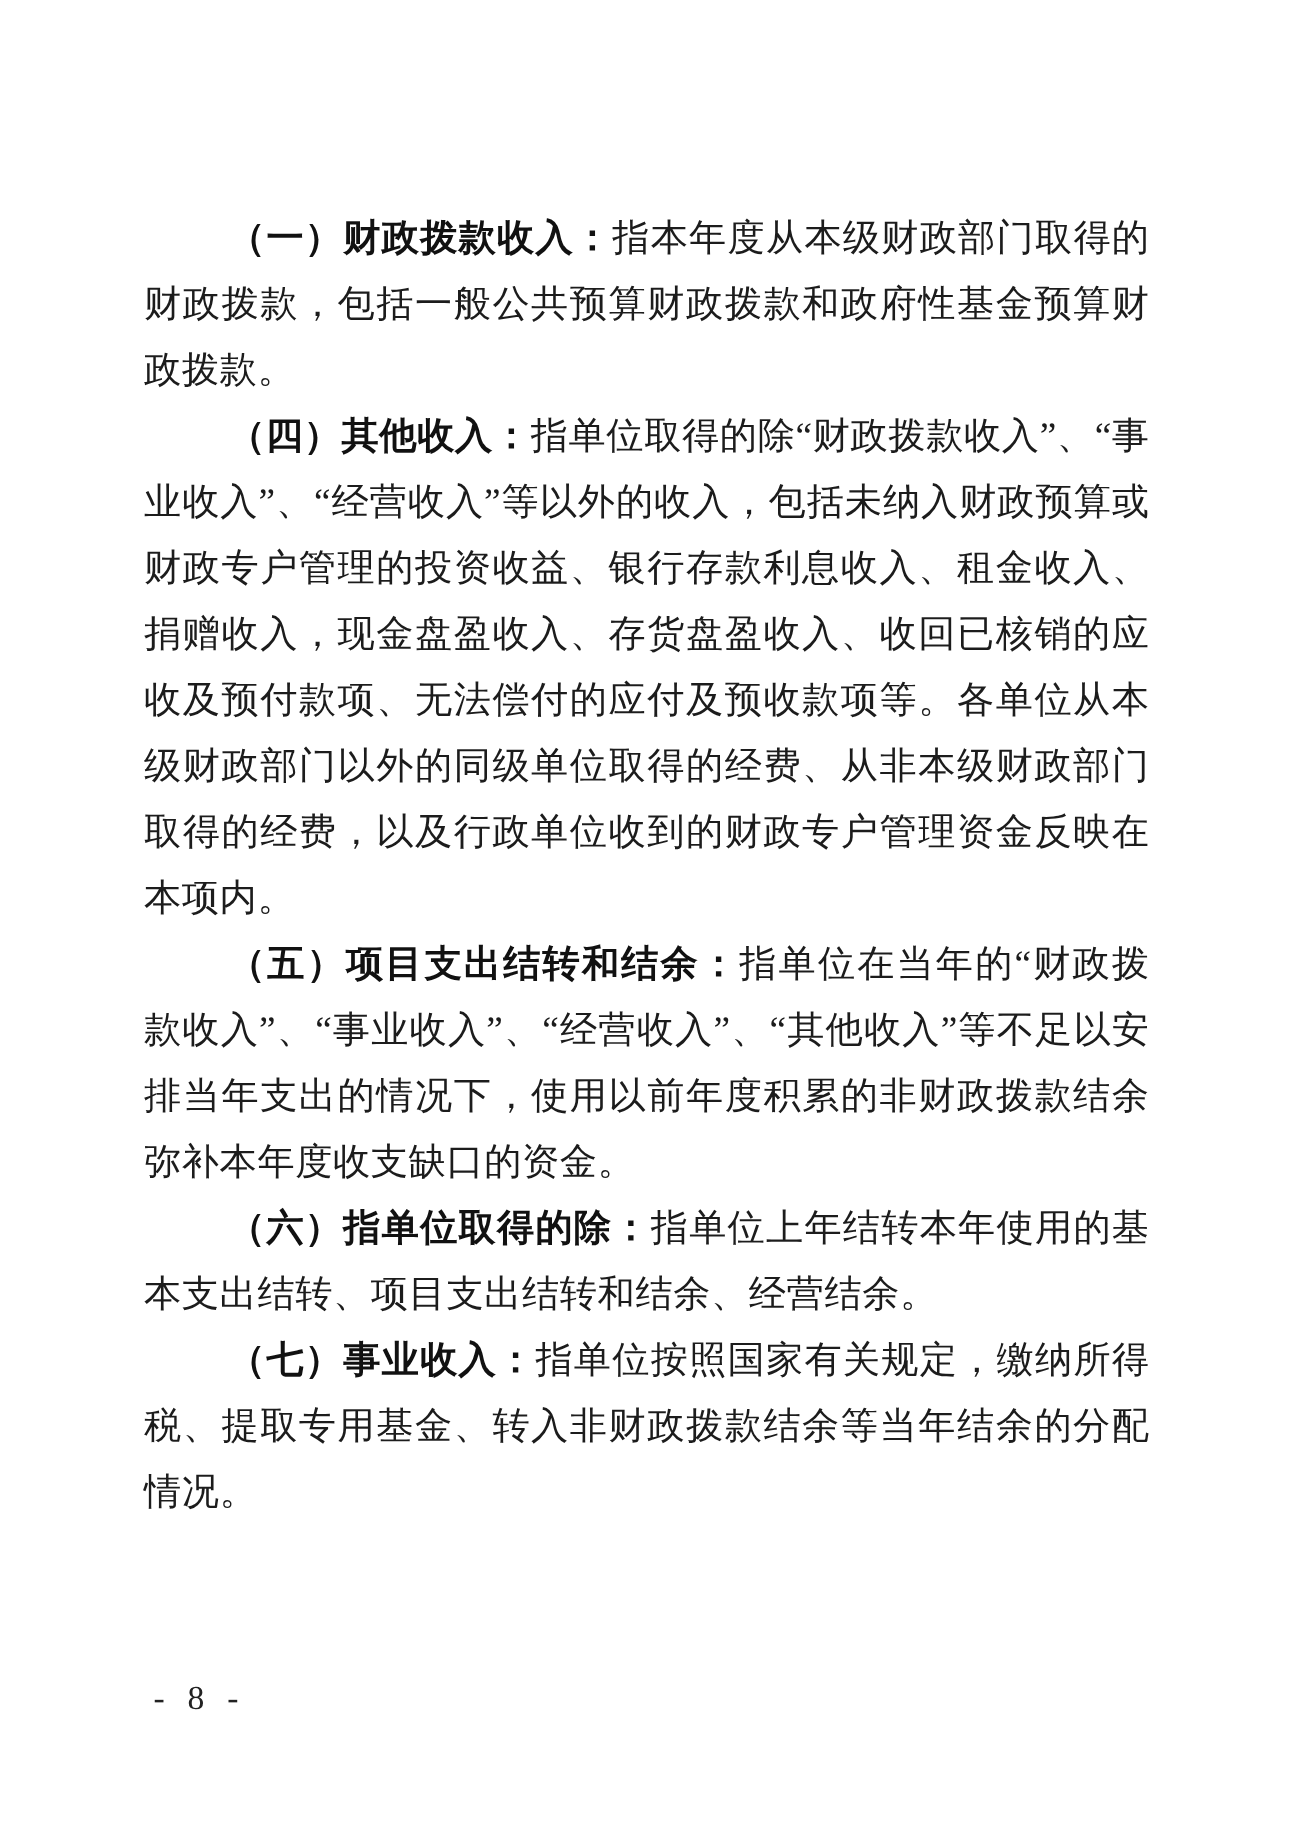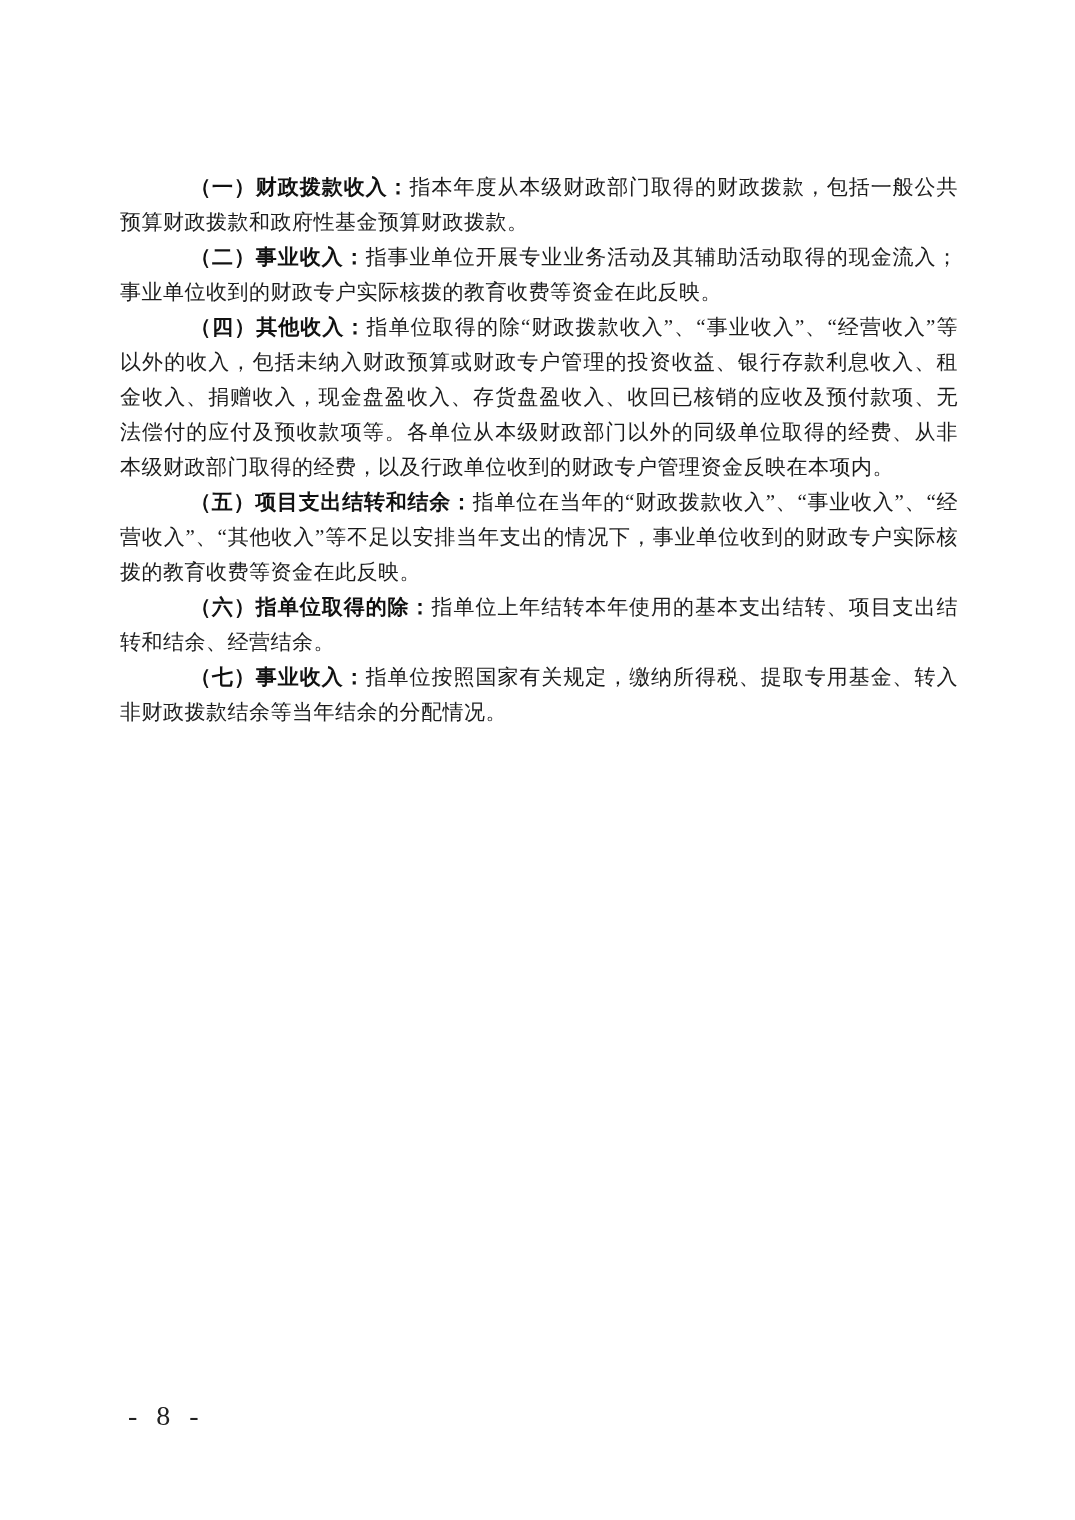--- a/index.html
+++ b/index.html
@@ -17,22 +17,22 @@
     height: 1520px;
     background: #ffffff;
   }
   .content {
     position: absolute;
     left: 120px;
     top: 170px;
     width: 838px;
   }
   .para {
-    font-size: 21px;
-    line-height: 35px;
+    font-size: 31px;
+    line-height: 55px;
     text-align: justify;
     text-justify: inter-ideograph;
     text-indent: 70px;
     letter-spacing: 0.5px;
     color: #1c1c1c;
   }
   .para .head {
     font-weight: 700;
     color: #111111;
   }
@@ -48,20 +48,19 @@
     color: #222222;
     font-family: "Liberation Serif", "DejaVu Serif", serif;
   }
 </style>
 </head>
 <body>
 
 <div class="page">
   <div class="content">
     <p class="para"><span class="head">（一）财政拨款收入：</span><span class="body-text">指本年度从本级财政部门取得的财政拨款，包括一般公共预算财政拨款和政府性基金预算财政拨款。</span></p>
-    <p class="para"><span class="head">（二）事业收入：</span><span class="body-text">指事业单位开展专业业务活动及其辅助活动取得的现金流入；事业单位收到的财政专户实际核拨的教育收费等资金在此反映。</span></p>
     <p class="para"><span class="head">（四）其他收入：</span><span class="body-text">指单位取得的除“财政拨款收入”、“事业收入”、“经营收入”等以外的收入，包括未纳入财政预算或财政专户管理的投资收益、银行存款利息收入、租金收入、捐赠收入，现金盘盈收入、存货盘盈收入、收回已核销的应收及预付款项、无法偿付的应付及预收款项等。各单位从本级财政部门以外的同级单位取得的经费、从非本级财政部门取得的经费，以及行政单位收到的财政专户管理资金反映在本项内。</span></p>
-    <p class="para"><span class="head">（五）项目支出结转和结余：</span><span class="body-text">指单位在当年的“财政拨款收入”、“事业收入”、“经营收入”、“其他收入”等不足以安排当年支出的情况下，事业单位收到的财政专户实际核拨的教育收费等资金在此反映。</span></p>
+    <p class="para"><span class="head">（五）项目支出结转和结余：</span><span class="body-text">指单位在当年的“财政拨款收入”、“事业收入”、“经营收入”、“其他收入”等不足以安排当年支出的情况下，使用以前年度积累的非财政拨款结余弥补本年度收支缺口的资金。</span></p>
     <p class="para"><span class="head">（六）指单位取得的除：</span><span class="body-text">指单位上年结转本年使用的基本支出结转、项目支出结转和结余、经营结余。</span></p>
     <p class="para"><span class="head">（七）事业收入：</span><span class="body-text">指单位按照国家有关规定，缴纳所得税、提取专用基金、转入非财政拨款结余等当年结余的分配情况。</span></p>
   </div>
   <div class="footer">- 8 -</div>
 </div>
 
 </body></html>

